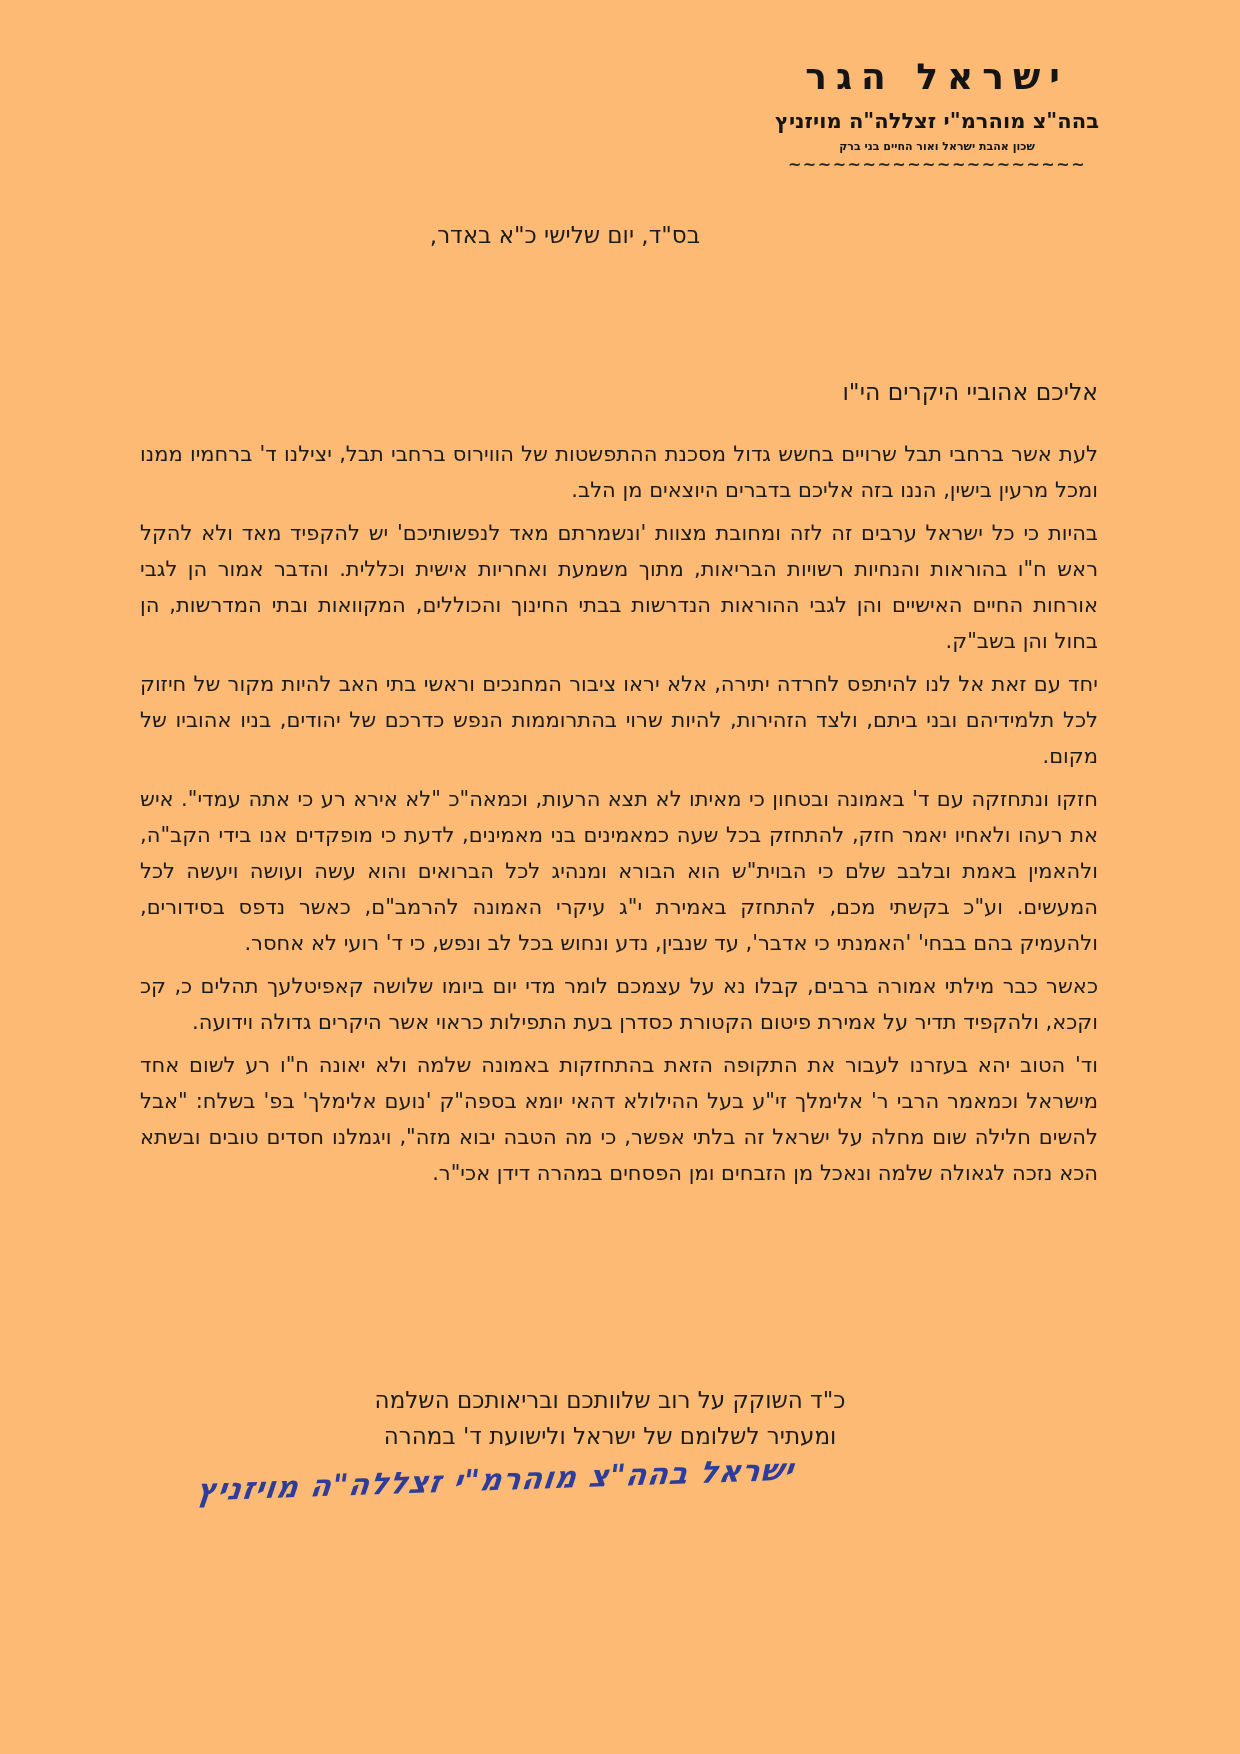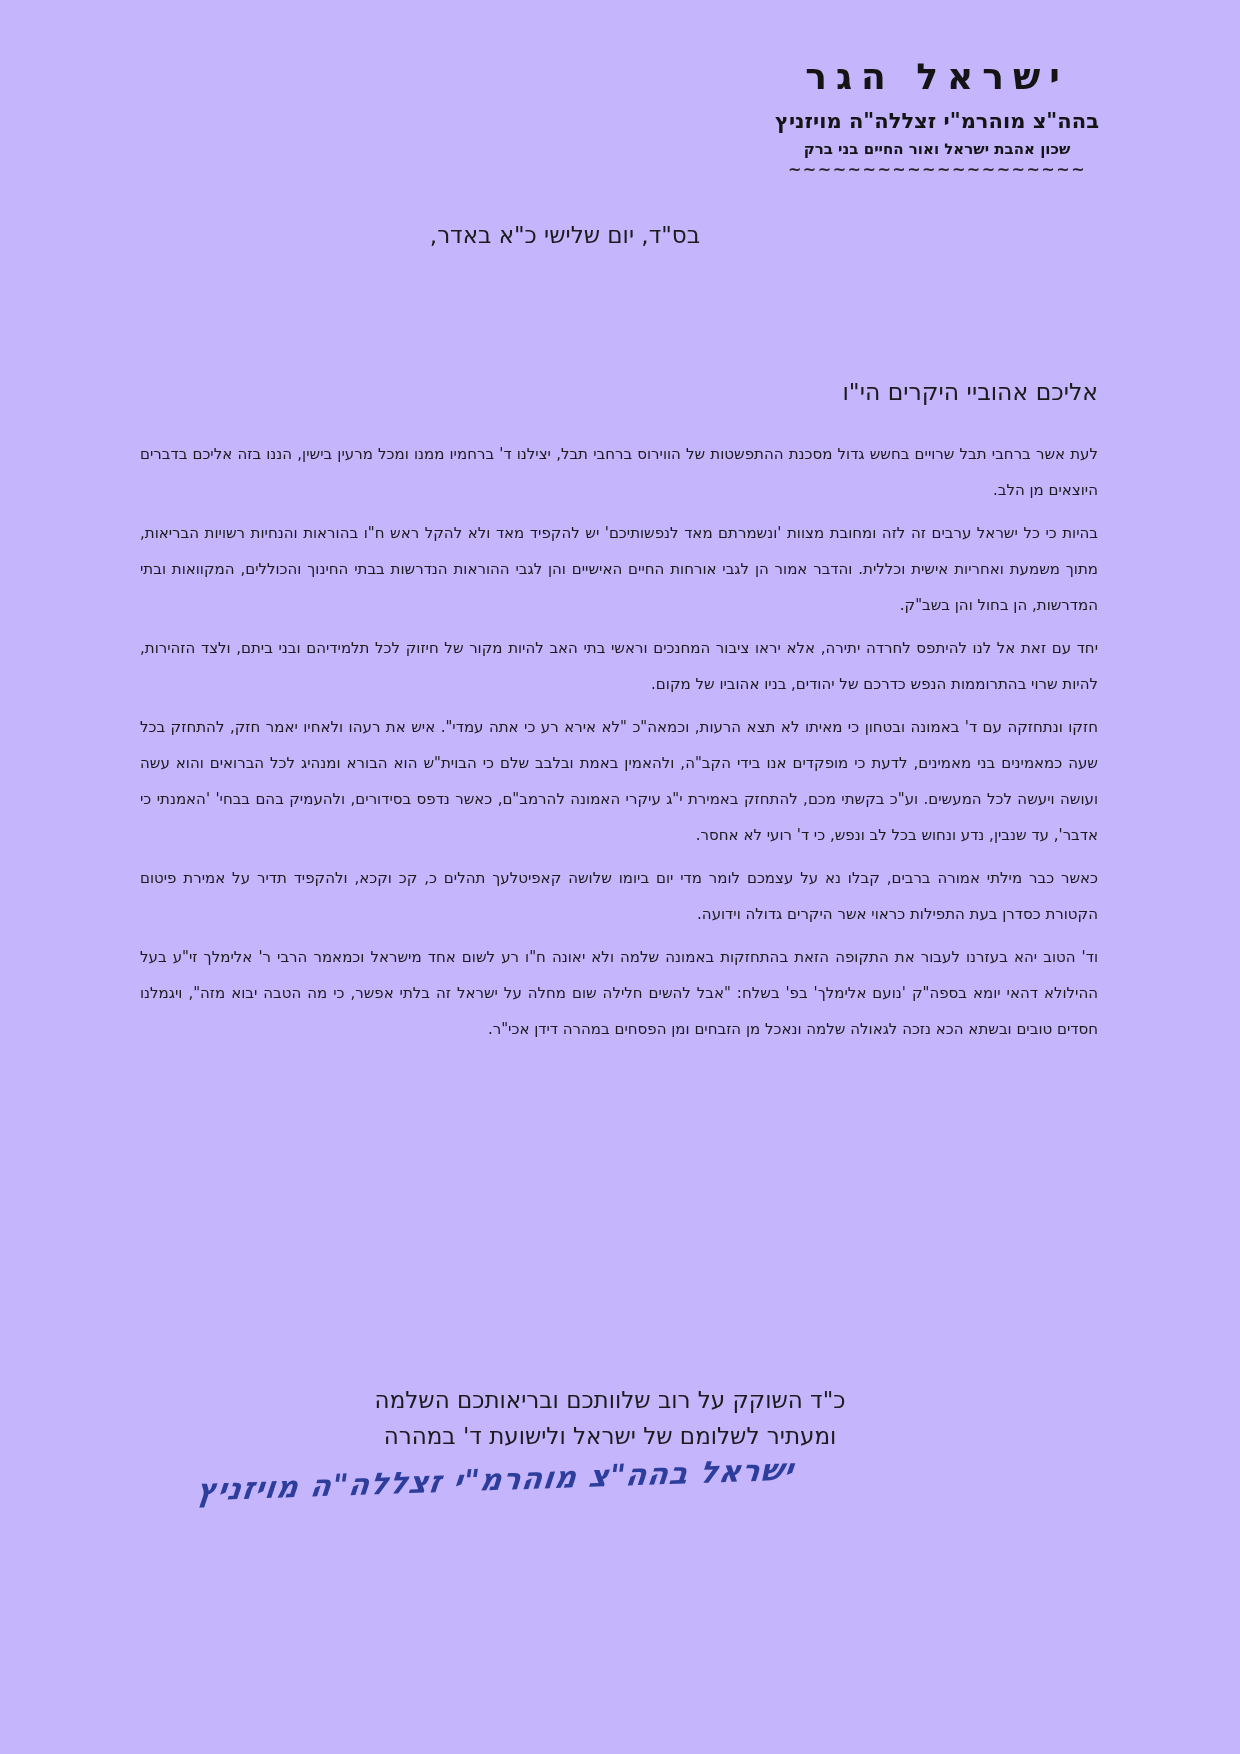--- a/index.html
+++ b/index.html
@@ -3,21 +3,21 @@
 <meta charset="utf-8">
 <style>
   * { margin: 0; padding: 0; box-sizing: border-box; }
   html, body { background: #ffffff; }
   body { font-family: "DejaVu Sans", sans-serif; }
 
   .page {
     position: relative;
     width: 1240px;
     height: 1754px;
-    background: #c4b5fd;
+    background: #fdba74;
     color: #1b1b1b;
     direction: rtl;
     overflow: hidden;
     margin: 0 auto;
   }
 
   
   .letterhead {
     position: absolute;
     top: 56px;
@@ -32,21 +32,21 @@
     letter-spacing: 9px;
     white-space: nowrap;
   }
   .lh-line2 {
     font-size: 21px;
     font-weight: bold;
     margin-top: 12px;
     white-space: nowrap;
   }
   .lh-line3 {
-    font-size: 15px;
+    font-size: 11px;
     font-weight: bold;
     margin-top: 7px;
     white-space: nowrap;
   }
   .lh-divider {
     direction: ltr;
     font-size: 16px;
     font-weight: bold;
     letter-spacing: 1.5px;
     margin-top: 2px;
@@ -72,21 +72,21 @@
     right: 142px;
     font-size: 23.5px;
   }
 
   
   .body-block {
     position: absolute;
     top: 436px;
     right: 142px;
     left: 140px;
-    font-size: 15px;
+    font-size: 21px;
     line-height: 36px;
     text-align: justify;
   }
   .body-block p { margin-bottom: 7px; }
 
   
   .closing {
     position: absolute;
     top: 1382px;
     left: 330px;

